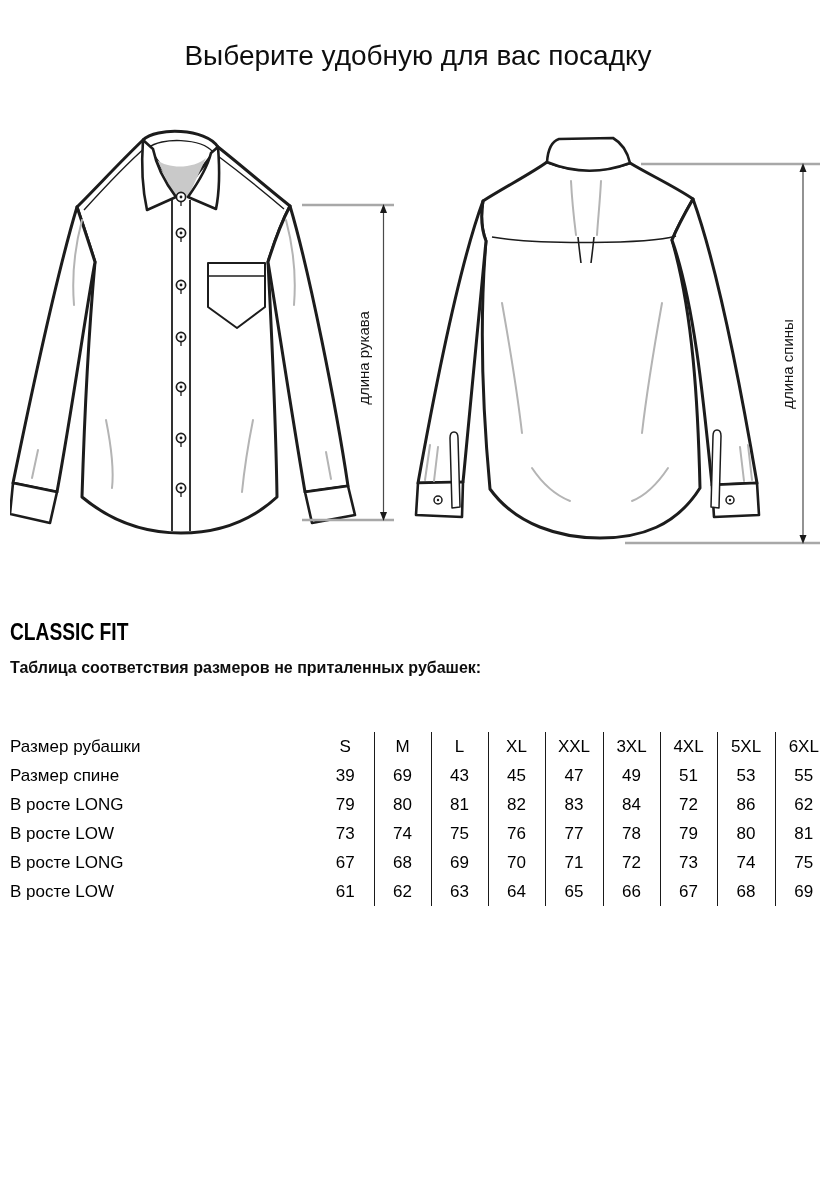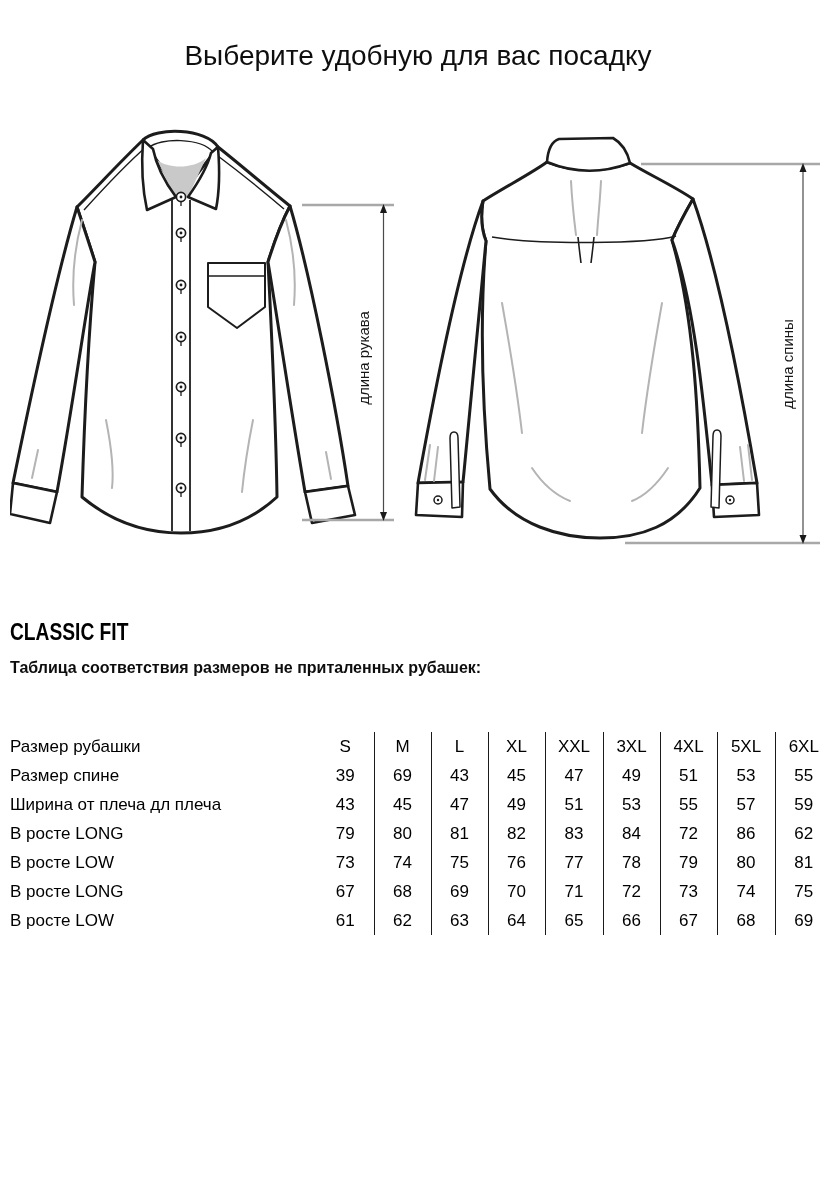--- a/index.html
+++ b/index.html
@@ -205,32 +205,20 @@
           <td class="v">69</td>
           <td class="v">43</td>
           <td class="v">45</td>
           <td class="v">47</td>
           <td class="v">49</td>
           <td class="v">51</td>
           <td class="v">53</td>
           <td class="v">55</td>
         </tr>
         <tr>
-          <td class="lbl">Ширина от плеча дл плеча</td>
-          <td class="v first">43</td>
-          <td class="v">45</td>
-          <td class="v">47</td>
-          <td class="v">49</td>
-          <td class="v">51</td>
-          <td class="v">53</td>
-          <td class="v">55</td>
-          <td class="v">57</td>
-          <td class="v">59</td>
-        </tr>
-        <tr>
           <td class="lbl">В росте LONG</td>
           <td class="v first">79</td>
           <td class="v">80</td>
           <td class="v">81</td>
           <td class="v">82</td>
           <td class="v">83</td>
           <td class="v">84</td>
           <td class="v">72</td>
           <td class="v">86</td>
           <td class="v">62</td>

